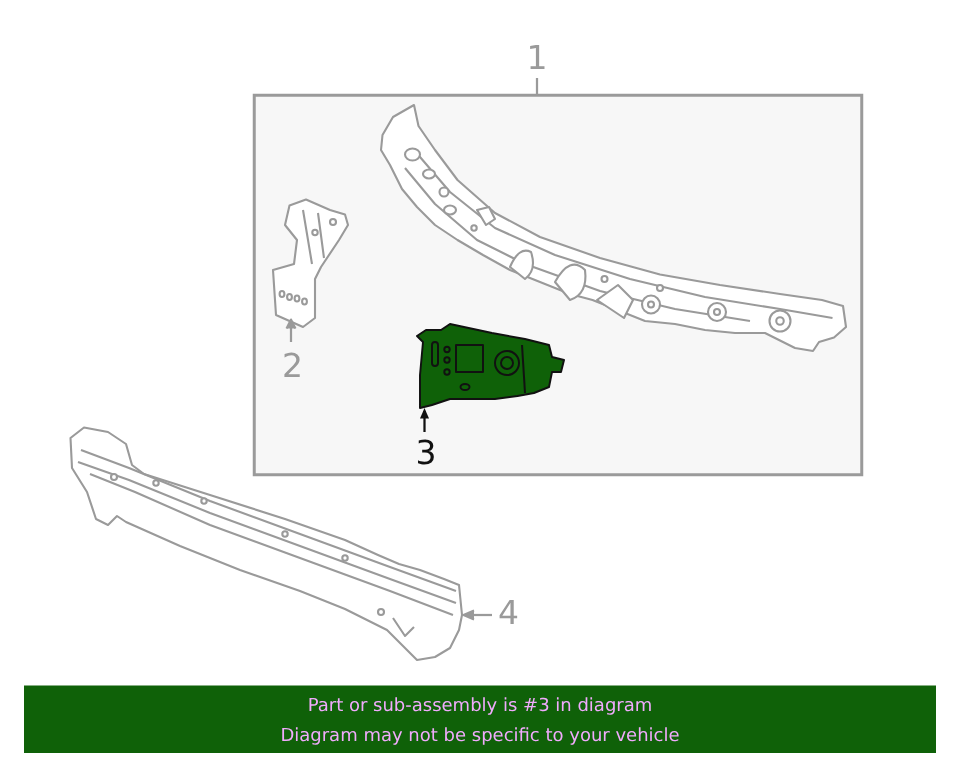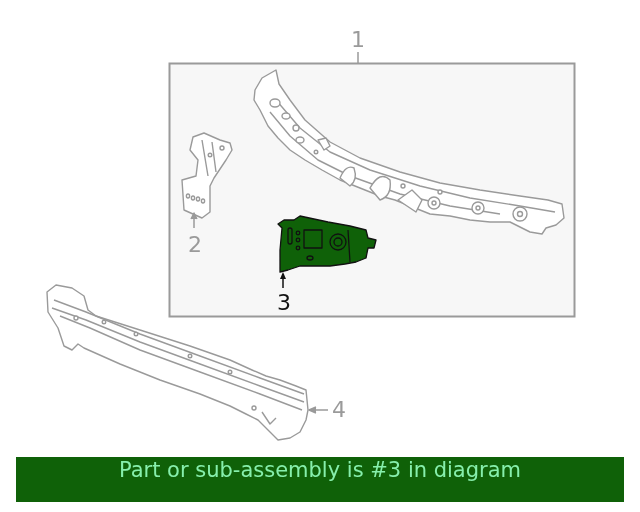--- a/index.html
+++ b/index.html
@@ -5,22 +5,22 @@
     html, body { margin: 0; padding: 0; }
     body {
       width: 640px; height: 512px; background: #ffffff; position: relative; overflow: hidden;
       font-family: "DejaVu Sans", sans-serif;
     }
     .diagram { position: absolute; left: 0; top: 0; width: 640px; height: 512px; }
     .callout { position: absolute; font-size: 22px; color: #9a9a9a; line-height: 1; }
     .callout.active { color: #111111; }
     .banner {
       position: absolute; left: 16px; top: 457px; width: 608px; height: 45px;
-      background: #0f6108; color: #86efac; text-align: center;
-      font-size: 21px; line-height: 20px; padding-top: 3px; box-sizing: border-box;
+      background: #0f6108; color: #f0abfc; text-align: center;
+      font-size: 12px; line-height: 20px; padding-top: 3px; box-sizing: border-box;
     }
     .banner div { white-space: nowrap; }
   </style>
 </head>
 <body>
 
 <svg class="diagram" viewBox="0 0 640 512" xmlns="http://www.w3.org/2000/svg">
 
   <g>
     <rect x="169.5" y="63.5" width="405" height="253" fill="#f7f7f7" stroke="#9a9a9a" stroke-width="2"></rect>
@@ -95,13 +95,14 @@
   </g>
 </svg>
 
 <div class="callout" style="left:351px; top:29px;">1</div>
 <div class="callout" style="left:188px; top:234px;">2</div>
 <div class="callout active" style="left:277px; top:292px;">3</div>
 <div class="callout" style="left:332px; top:399px;">4</div>
 
 <div class="banner">
   <div>Part or sub-assembly is #3 in diagram</div>
+  <div>Diagram may not be specific to your vehicle</div>
 </div>
 
 </body></html>

